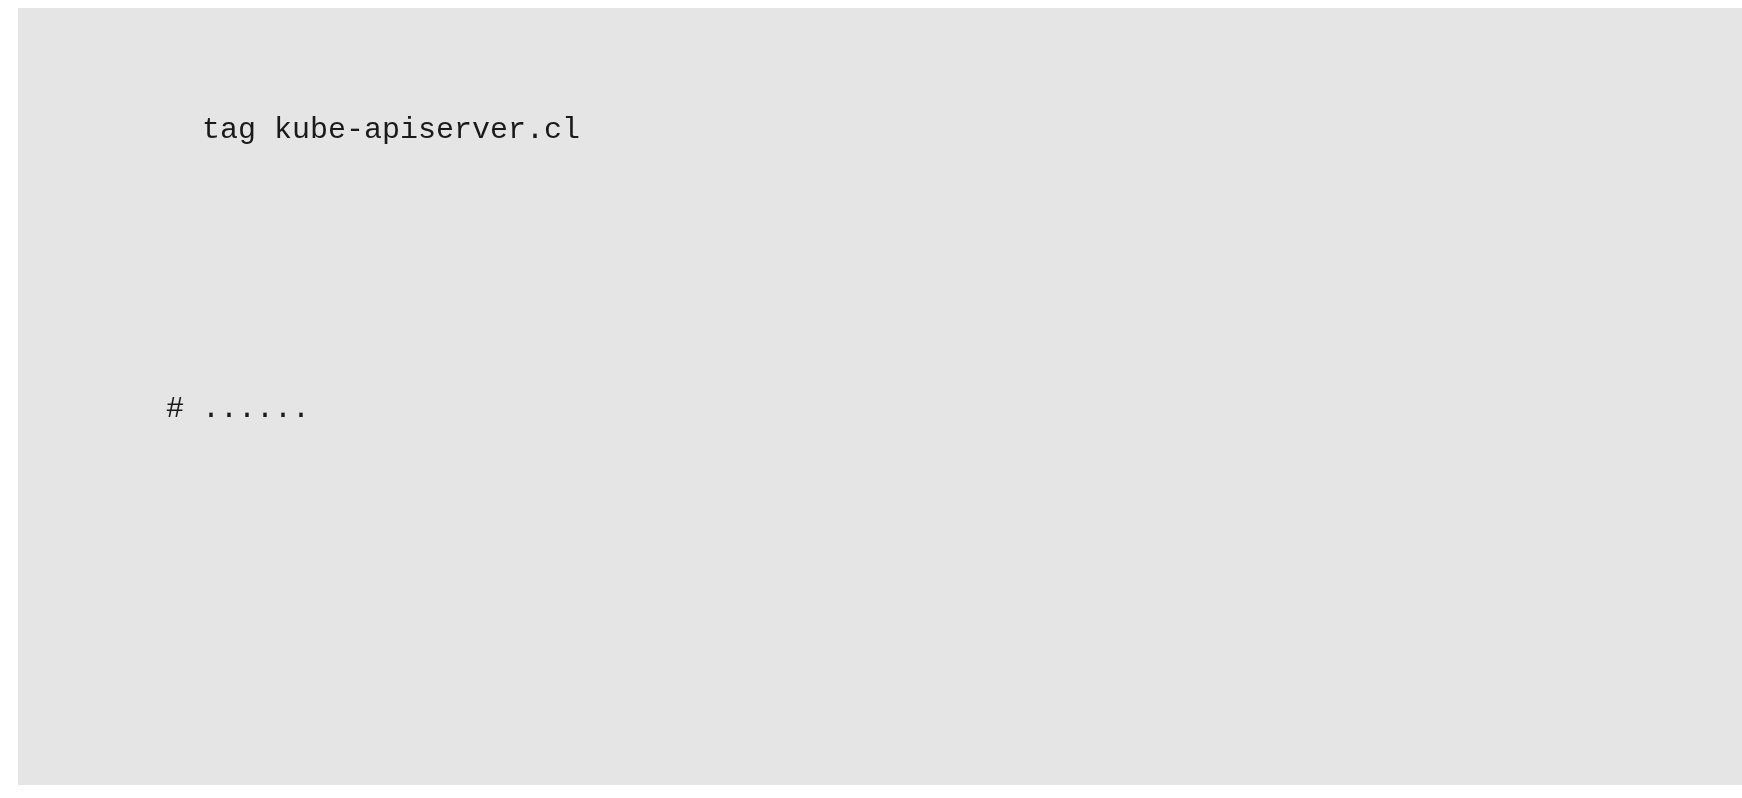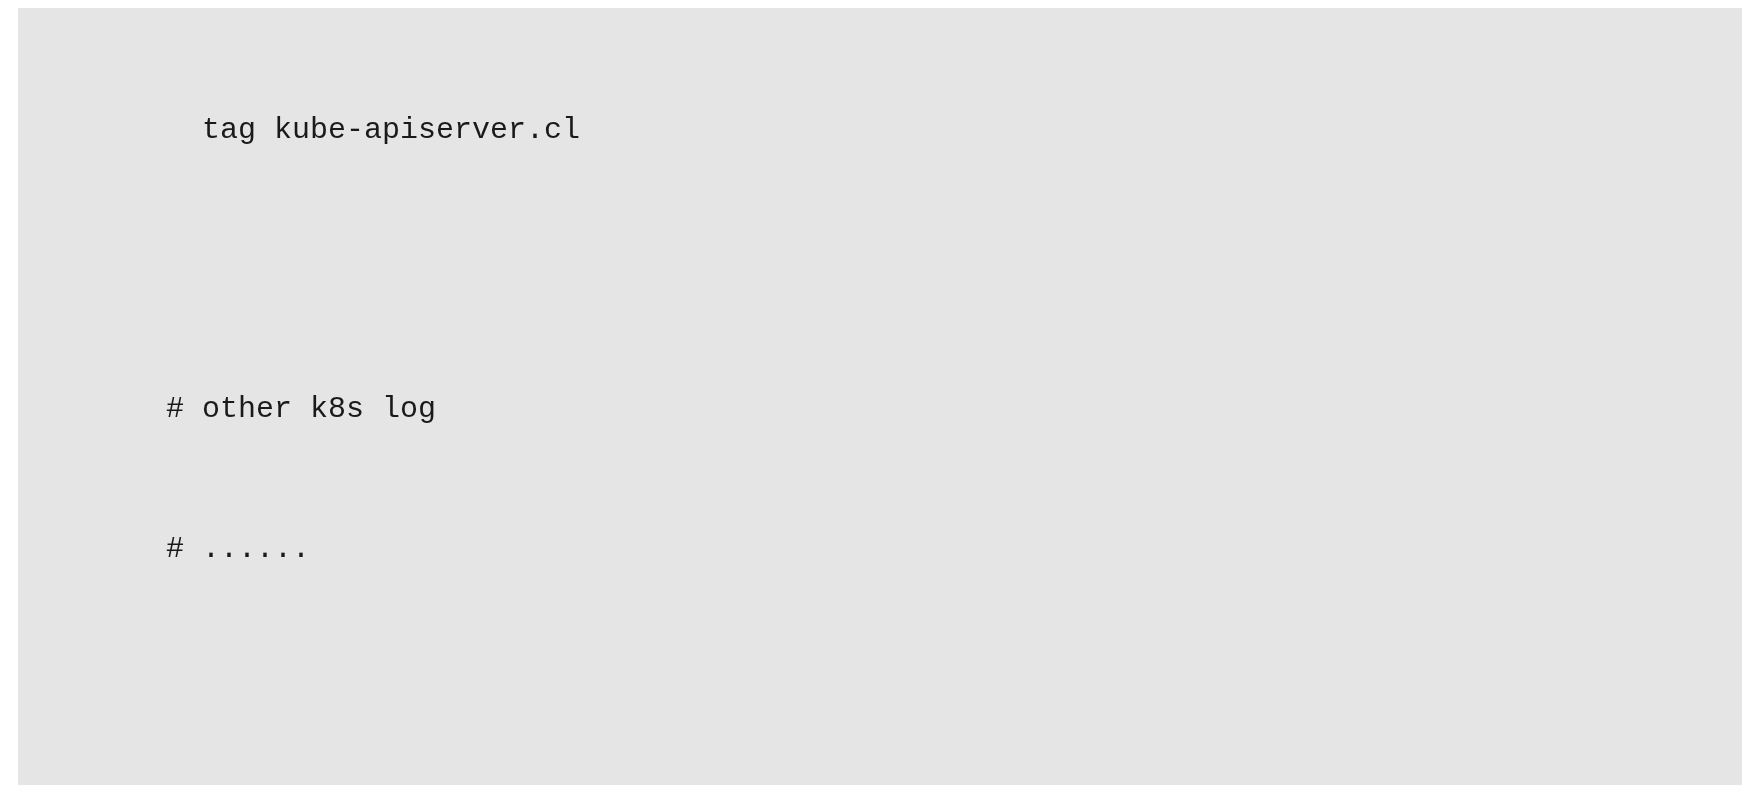--- a/index.html
+++ b/index.html
@@ -45,21 +45,20 @@
   }
 </style>
 </head>
 <body>
 
 <div id="page">
   <div id="code-block">
     <div id="code-lines">
       <span class="code-line">  tag kube-apiserver.cl</span>
       <span class="code-line"></span>
-      <span class="code-line"># other k8s log</span>
       <span class="code-line"># ......</span>
       
       
       
       
       
       
       
       
       

